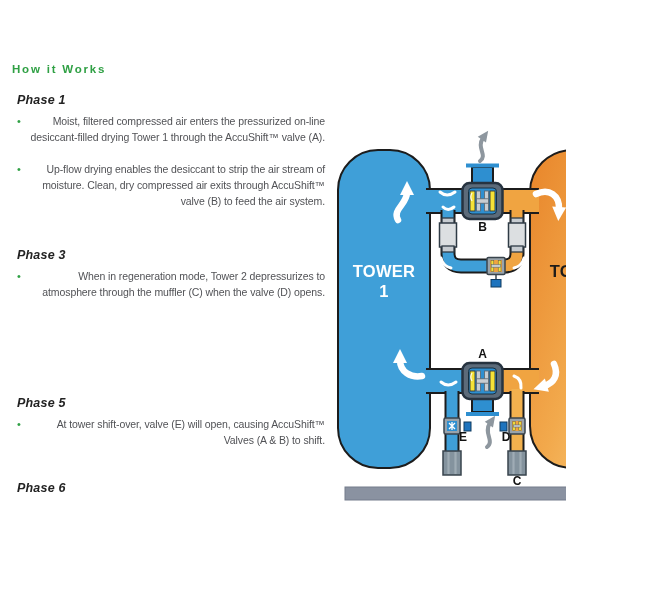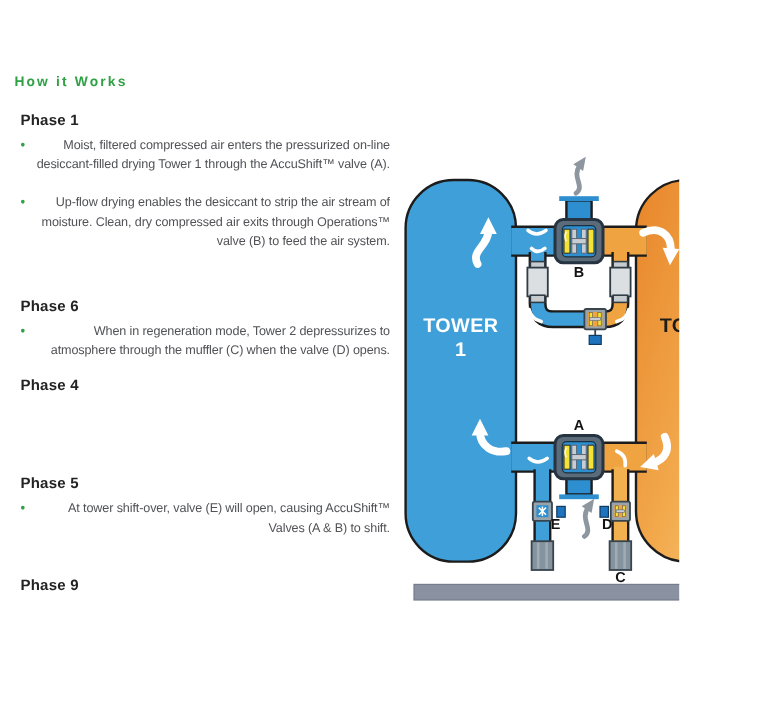--- a/index.html
+++ b/index.html
@@ -1,55 +1,54 @@
 <!DOCTYPE html>
 <html><head>
 <meta charset="utf-8">
 <style>
   html,body{margin:0;padding:0;background:#ffffff;}
   #page{position:relative;width:566px;height:605px;background:#ffffff;overflow:hidden;
         font-family:"Liberation Sans", sans-serif;border-radius:12px;}
   .title{position:absolute;left:12px;top:63px;font-size:11.5px;font-weight:bold;
          color:#2FA044;letter-spacing:1.8px;}
   .phase{position:absolute;left:17px;width:310px;}
-  .phase h3{margin:0 0 6px 0;font-size:12.5px;font-weight:bold;color:#232323;letter-spacing:.2px;}
+  .phase h3{margin:0 0 6px 0;font-size:12.5px;font-weight:bold;color:#232323;letter-spacing:.2px;font-style:italic;}
   .bullet{position:relative;padding-left:11px;font-size:10.5px;line-height:16px;
           color:#515256;letter-spacing:-0.1px;width:297px;text-align:right;}
   .bullet::before{content:"\2022";position:absolute;left:0;top:0;color:#2FA044;font-size:11px;}
   #diagram{position:absolute;left:330px;top:125px;width:320px;height:385px;}
   svg text{font-family:"Liberation Sans", sans-serif;}
   .vlabel{font-size:12px;font-weight:bold;fill:#121212;}
   .tlabel{font-size:16.5px;font-weight:bold;letter-spacing:.3px;}
 </style>
 </head>
 <body>
 <div id="page">
 
 <div class="title">How it Works</div>
 
 <div class="phase" style="top:93px">
   <h3>Phase 1</h3>
   <div class="bullet">Moist, filtered compressed air enters the pressurized on-line desiccant-filled drying Tower 1 through the AccuShift™ valve (A).</div>
 </div>
 <div class="phase" style="top:161px">
-  <div class="bullet">Up-flow drying enables the desiccant to strip the air stream of moisture. Clean, dry compressed air exits through Operations™ valve (B) to feed the air system.</div>
+  <div class="bullet">Up-flow drying enables the desiccant to strip the air stream of moisture. Clean, dry compressed air exits through AccuShift™ valve (B) to feed the air system.</div>
 </div>
 <div class="phase" style="top:248px">
-  <h3>Phase 6</h3>
+  <h3>Phase 3</h3>
   <div class="bullet">When in regeneration mode, Tower 2 depressurizes to atmosphere through the muffler (C) when the valve (D) opens.</div>
 </div>
 <div class="phase" style="top:314px">
-  <h3>Phase 4</h3>
 </div>
 <div class="phase" style="top:396px">
   <h3>Phase 5</h3>
   <div class="bullet">At tower shift-over, valve (E) will open, causing AccuShift™ Valves (A &amp; B) to shift.</div>
 </div>
 <div class="phase" style="top:481px">
-  <h3>Phase 9</h3>
+  <h3>Phase 6</h3>
 </div>
 
 <svg id="diagram" viewBox="0 0 320 385" aria-hidden="false">
   <defs>
     <linearGradient id="og" x1="0" y1="0" x2="1" y2="1">
       <stop offset="0" stop-color="#E8852A"></stop>
       <stop offset="0.55" stop-color="#F2A94C"></stop>
       <stop offset="1" stop-color="#FACD7B"></stop>
     </linearGradient>
     <marker id="aw" markerUnits="userSpaceOnUse" markerWidth="18" markerHeight="18" refX="4" refY="9" orient="auto">

